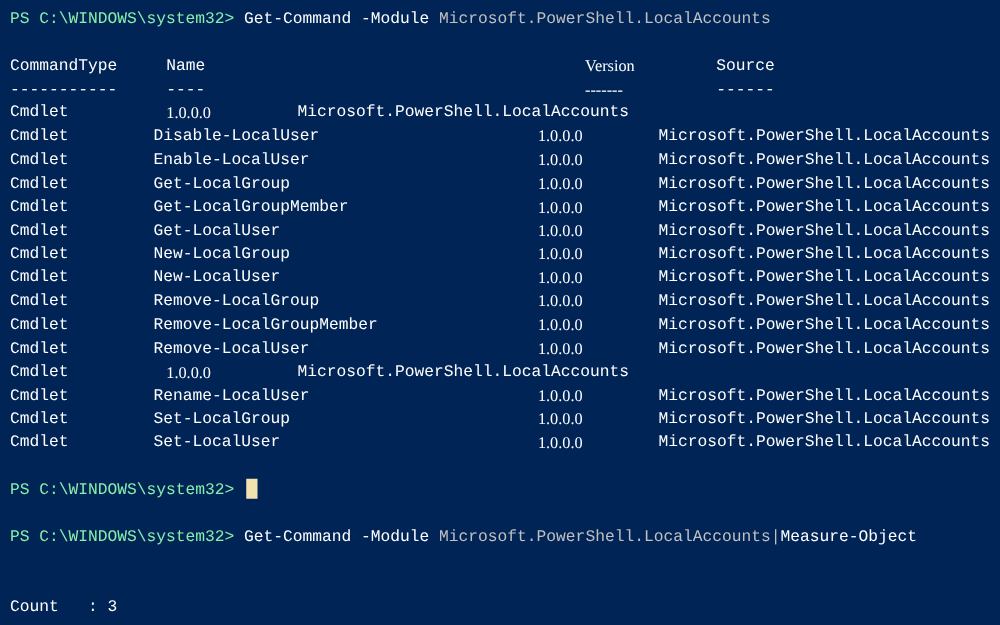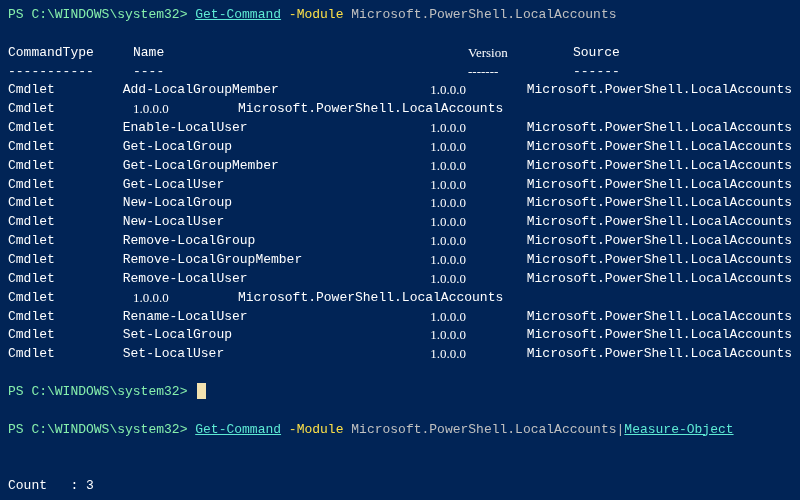--- a/index.html
+++ b/index.html
@@ -9,22 +9,22 @@
       font-family: Consolas, 'Courier New', monospace;
       font-size: 13px;
       width: 800px;
       height: 500px;
       overflow: hidden;
       padding: 6px 8px;
       line-height: 1.45;
     }
     .prompt-line { white-space: pre; }
     .prompt { color: #86efac; }
-    .cmdlet { color: #5eead4; text-decoration: underline; }
-    .param { color: #fde047; }
+    .cmdlet { color: #ffffff; }
+    .param { color: #ffffff; }
     .argval { color: #c0c0c0; }
     .blank { height: 1.45em; }
     .header-row, .dash-row, .data-row { display: flex; white-space: pre; }
     .col-type { width: 125px; }
     .col-name { width: 335px; }
     .col-ver  { width: 105px; font-family: Liberation Serif, serif; }
     .col-src  { flex: 1; }
     .cursor {
       display: inline-block;
       width: 9px;
@@ -50,22 +50,22 @@
 </div>
 
 <div class="dash-row">
   <span class="col-type">-----------</span>
   <span class="col-name">----</span>
   <span class="col-ver">-------</span>
   <span class="col-src">------</span>
 </div>
 
 <div id="rows-container">
-    <div class="data-row"><span class="col-type">Cmdlet</span><span class="col-name">Add-LocalGroupMember</span><span class="col-ver">1.0.0.0</span><span class="col-src">Microsoft.PowerShell.LocalAccounts</span></div>
     <div class="data-row"><span class="col-type">Cmdlet</span><span class="col-ver">1.0.0.0</span><span class="col-src">Microsoft.PowerShell.LocalAccounts</span></div>
+    <div class="data-row"><span class="col-type">Cmdlet</span><span class="col-name">Disable-LocalUser</span><span class="col-ver">1.0.0.0</span><span class="col-src">Microsoft.PowerShell.LocalAccounts</span></div>
     <div class="data-row"><span class="col-type">Cmdlet</span><span class="col-name">Enable-LocalUser</span><span class="col-ver">1.0.0.0</span><span class="col-src">Microsoft.PowerShell.LocalAccounts</span></div>
     <div class="data-row"><span class="col-type">Cmdlet</span><span class="col-name">Get-LocalGroup</span><span class="col-ver">1.0.0.0</span><span class="col-src">Microsoft.PowerShell.LocalAccounts</span></div>
     <div class="data-row"><span class="col-type">Cmdlet</span><span class="col-name">Get-LocalGroupMember</span><span class="col-ver">1.0.0.0</span><span class="col-src">Microsoft.PowerShell.LocalAccounts</span></div>
     <div class="data-row"><span class="col-type">Cmdlet</span><span class="col-name">Get-LocalUser</span><span class="col-ver">1.0.0.0</span><span class="col-src">Microsoft.PowerShell.LocalAccounts</span></div>
     <div class="data-row"><span class="col-type">Cmdlet</span><span class="col-name">New-LocalGroup</span><span class="col-ver">1.0.0.0</span><span class="col-src">Microsoft.PowerShell.LocalAccounts</span></div>
     <div class="data-row"><span class="col-type">Cmdlet</span><span class="col-name">New-LocalUser</span><span class="col-ver">1.0.0.0</span><span class="col-src">Microsoft.PowerShell.LocalAccounts</span></div>
     <div class="data-row"><span class="col-type">Cmdlet</span><span class="col-name">Remove-LocalGroup</span><span class="col-ver">1.0.0.0</span><span class="col-src">Microsoft.PowerShell.LocalAccounts</span></div>
     <div class="data-row"><span class="col-type">Cmdlet</span><span class="col-name">Remove-LocalGroupMember</span><span class="col-ver">1.0.0.0</span><span class="col-src">Microsoft.PowerShell.LocalAccounts</span></div>
     <div class="data-row"><span class="col-type">Cmdlet</span><span class="col-name">Remove-LocalUser</span><span class="col-ver">1.0.0.0</span><span class="col-src">Microsoft.PowerShell.LocalAccounts</span></div>
     <div class="data-row"><span class="col-type">Cmdlet</span><span class="col-ver">1.0.0.0</span><span class="col-src">Microsoft.PowerShell.LocalAccounts</span></div>

